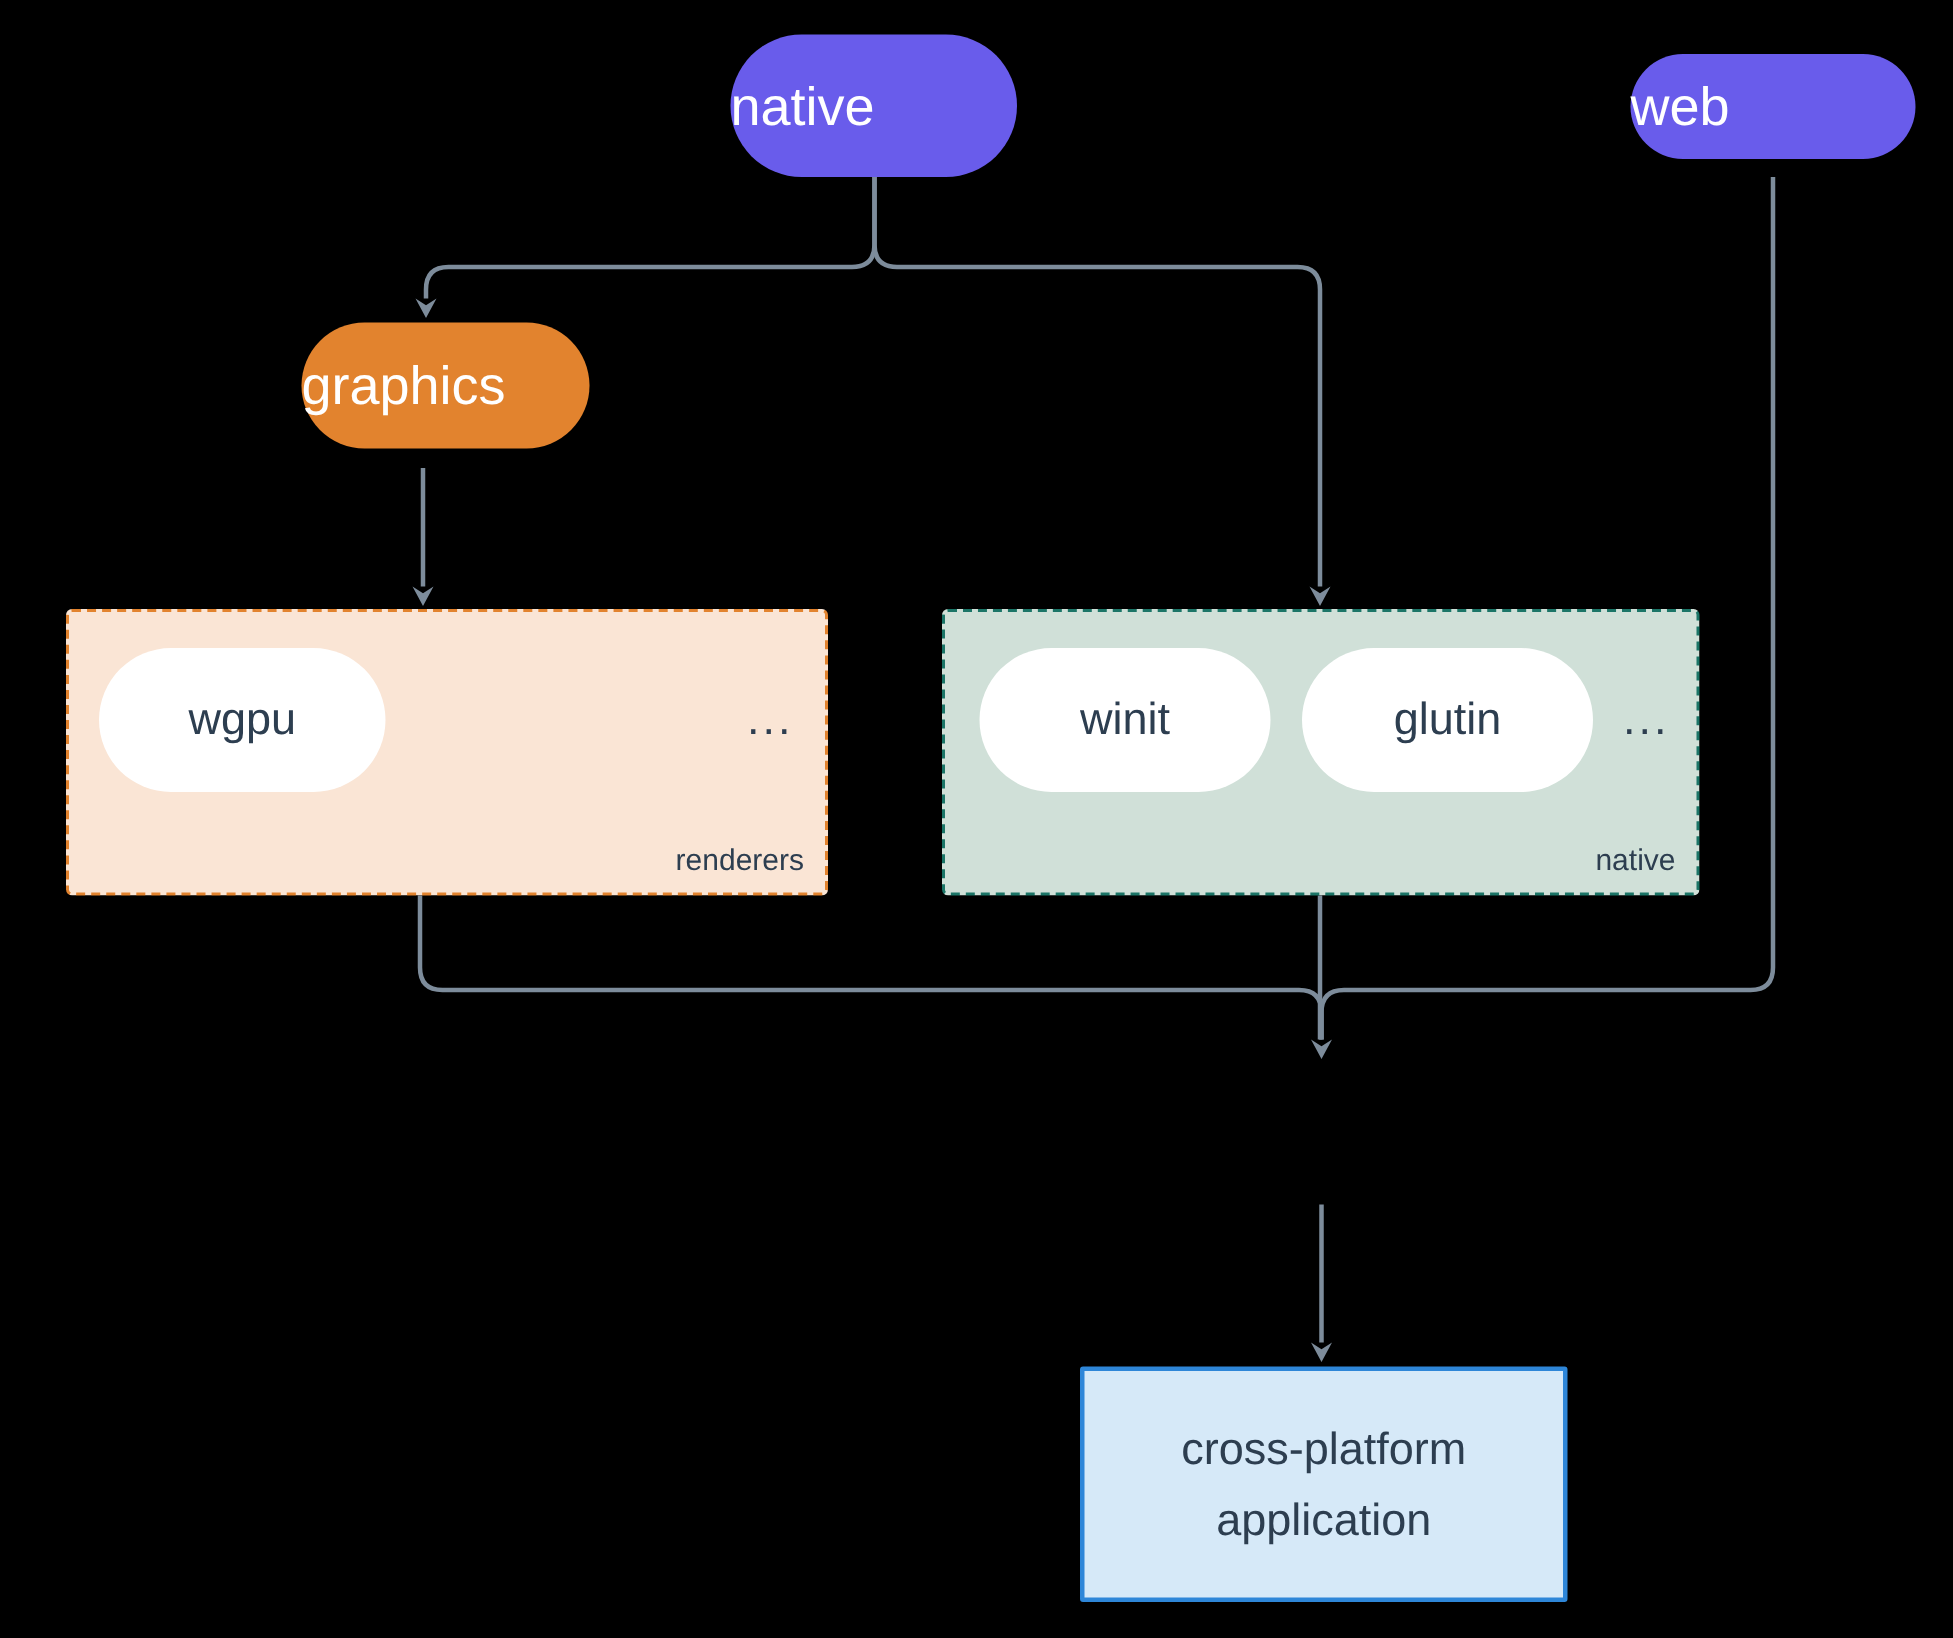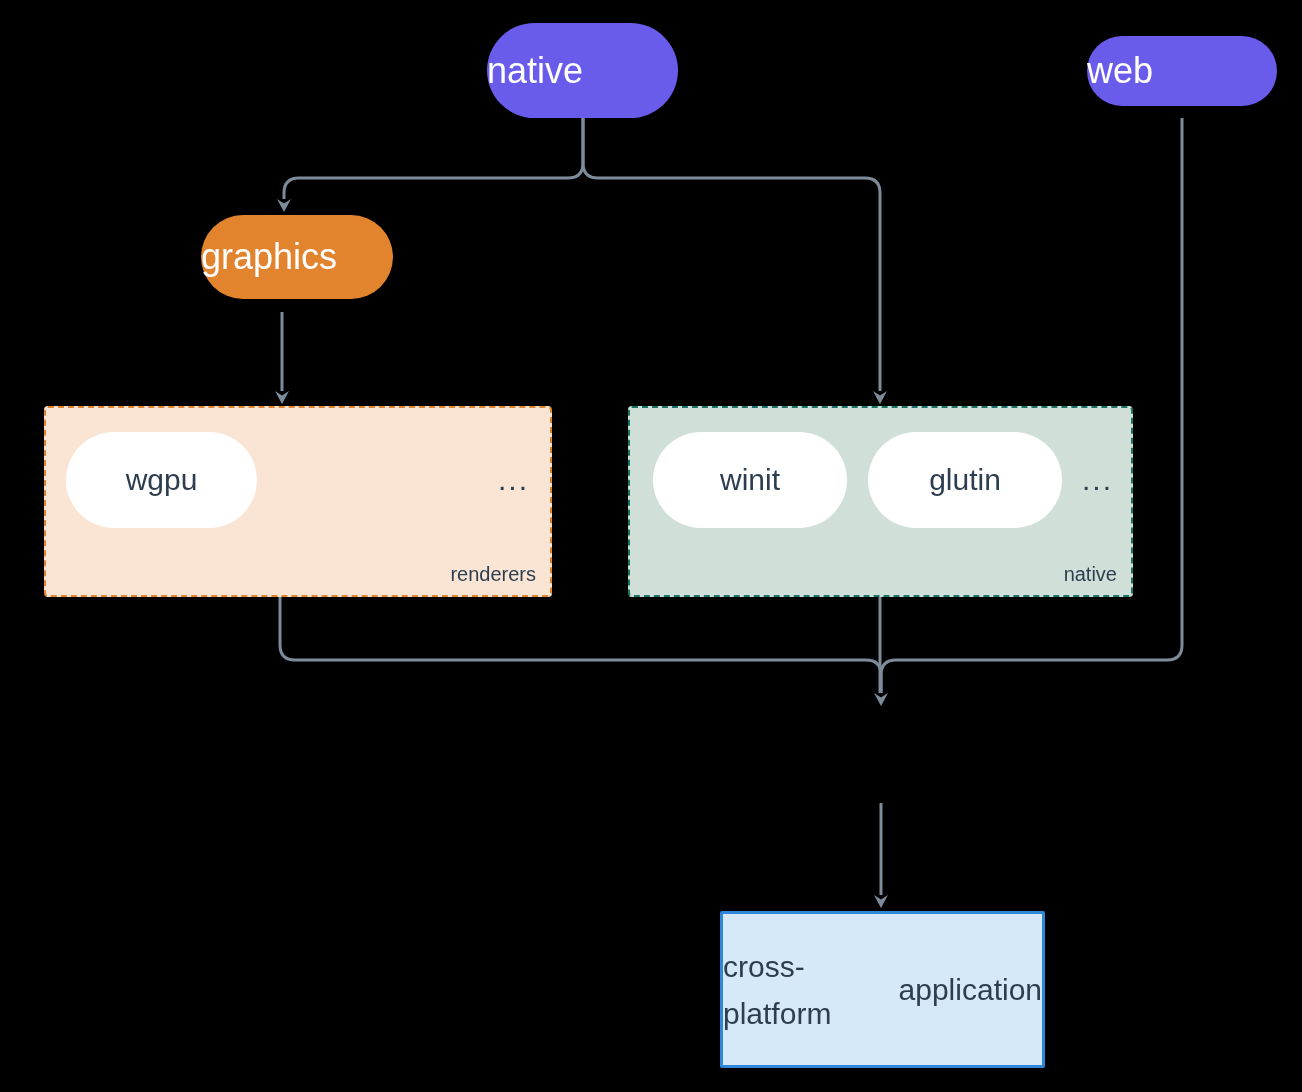--- a/index.html
+++ b/index.html
@@ -79,21 +79,21 @@
     color: var(--c-slate-text);
   }
 
   .app-box {
     position: absolute;
     left: 720px; top: 911px; width: 325px; height: 157px;
     box-sizing: border-box;
     background: var(--c-lightblue-fill);
     border: 3px solid var(--c-blue);
     border-radius: 2px;
-    display: flex; flex-direction: row;
+    display: flex; flex-direction: column;
     align-items: center; justify-content: center;
     color: var(--c-slate-text);
     font-size: 30px; line-height: 47px;
   }
 </style>
 </head>
 <body>
 
 <div class="canvas">
 

